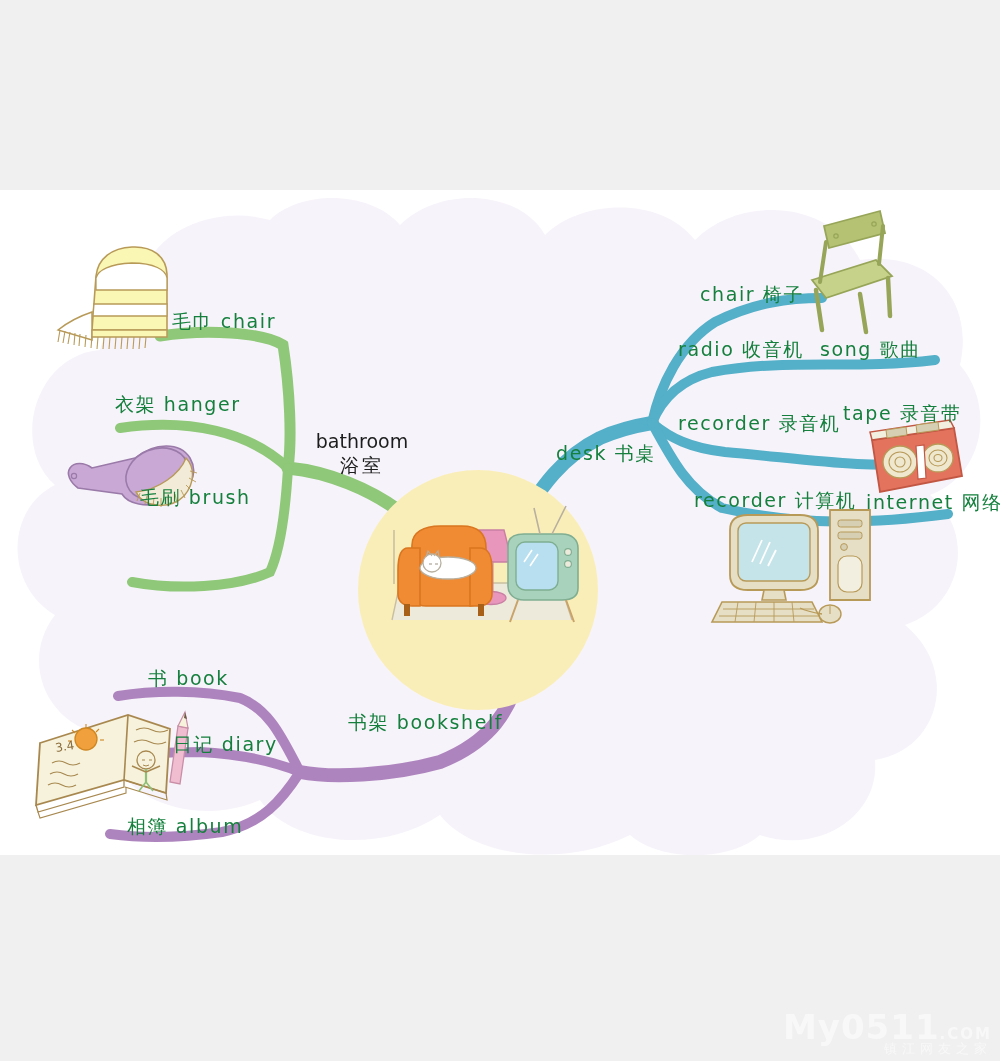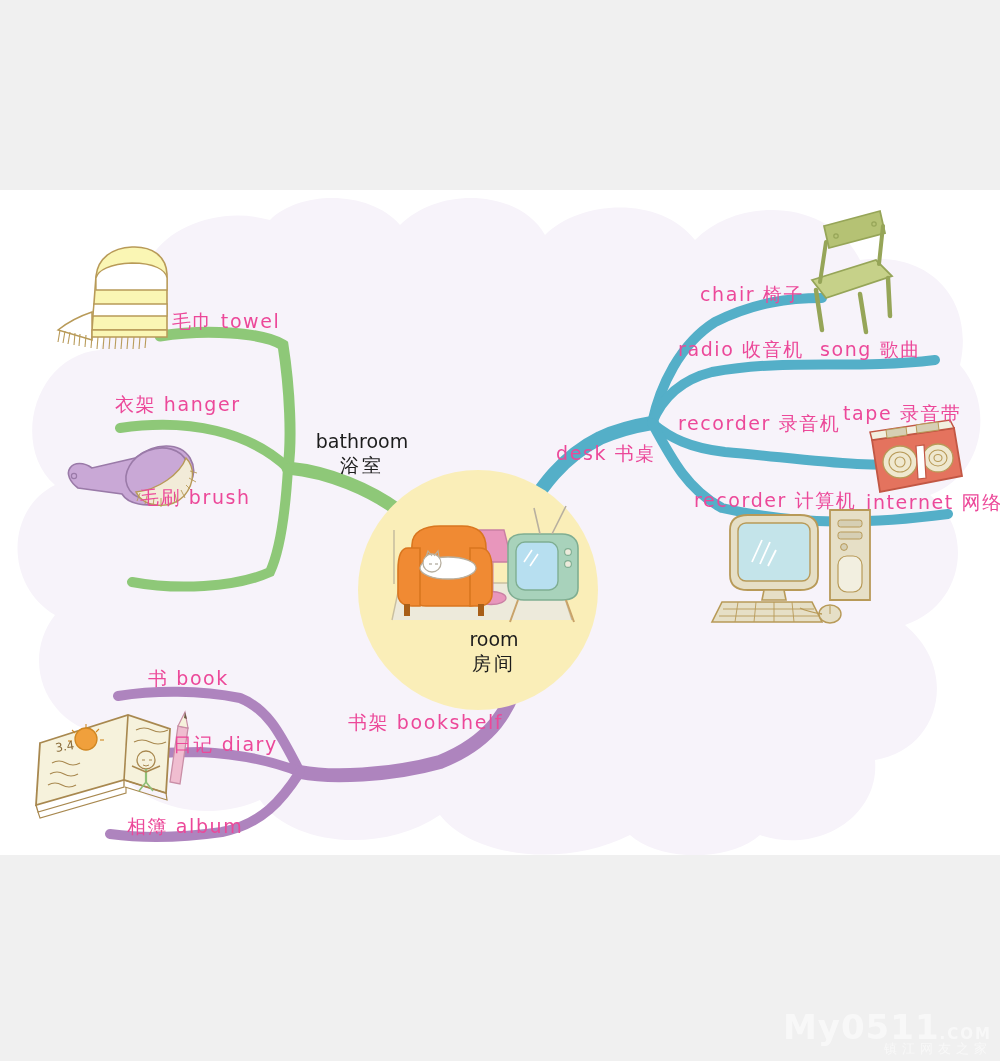--- a/index.html
+++ b/index.html
@@ -24,21 +24,21 @@
     background: #ffffff;
     overflow: hidden;
   }
   #svgroot {
     position: absolute;
     left: 0; top: 0;
     width: 1000px; height: 665px;
   }
   .lbl {
     position: absolute;
-    color: #ec4899;
+    color: #15803d;
     font-family: "DejaVu Sans", "Liberation Sans", sans-serif;
     font-size: 19px;
     letter-spacing: 0.6px;
     white-space: nowrap;
     line-height: 1.25;
   }
   .lbl.cn { letter-spacing: 1.6px; }
   .center-label {
     position: absolute;
     text-align: center;
@@ -318,21 +318,21 @@
         </g>
         <g>
           <path fill="#f0bdd0" stroke="#c98ea6" stroke-width="1.3" d="M 178,536 L 188,538 L 180,594 L 170,592 Z"></path>
           <path fill="#f6f2dc" stroke="#c98ea6" stroke-width="1.2" d="M 178,536 L 188,538 L 185,522 Z"></path>
           <path fill="#6b5a45" d="M 184,528 L 187,529 L 185,522 Z"></path>
         </g>
       </g>
 
     </svg>
 
-    <div class="lbl cn" style="left:172px; top:120px;">毛巾 towel</div>
+    <div class="lbl cn" style="left:172px; top:120px;">毛巾 chair</div>
 
     <div class="lbl cn" style="left:115px; top:203px;">衣架 hanger</div>
 
     <div class="lbl cn" style="left:140px; top:296px;">毛刷 brush</div>
 
     <div class="center-label" style="left:292px; top:240px; width:108px;">
       <span>bathroom</span>
       <span class="cn2">浴室</span>
     </div>
 
@@ -353,24 +353,20 @@
     <div class="lbl cn" style="left:866px; top:301px;">internet 网络</div>
 
     <div class="lbl cn" style="left:148px; top:477px;">书 book</div>
 
     <div class="lbl cn" style="left:173px; top:543px;">日记 diary</div>
 
     <div class="lbl cn" style="left:127px; top:625px;">相簿 album</div>
 
     <div class="lbl cn" style="left:348px; top:521px;">书架 bookshelf</div>
 
-    <div class="center-label" style="left:424px; top:438px; width:108px;">
-      <span>room</span>
-      <span class="cn2">房间</span>
-    </div>
 
   </div>
 
   <div id="watermark">
     <span>My0511</span><span class="wm-dot">.COM</span>
     <span class="wm-small">镇江网友之家</span>
   </div>
 
 </div>
 

